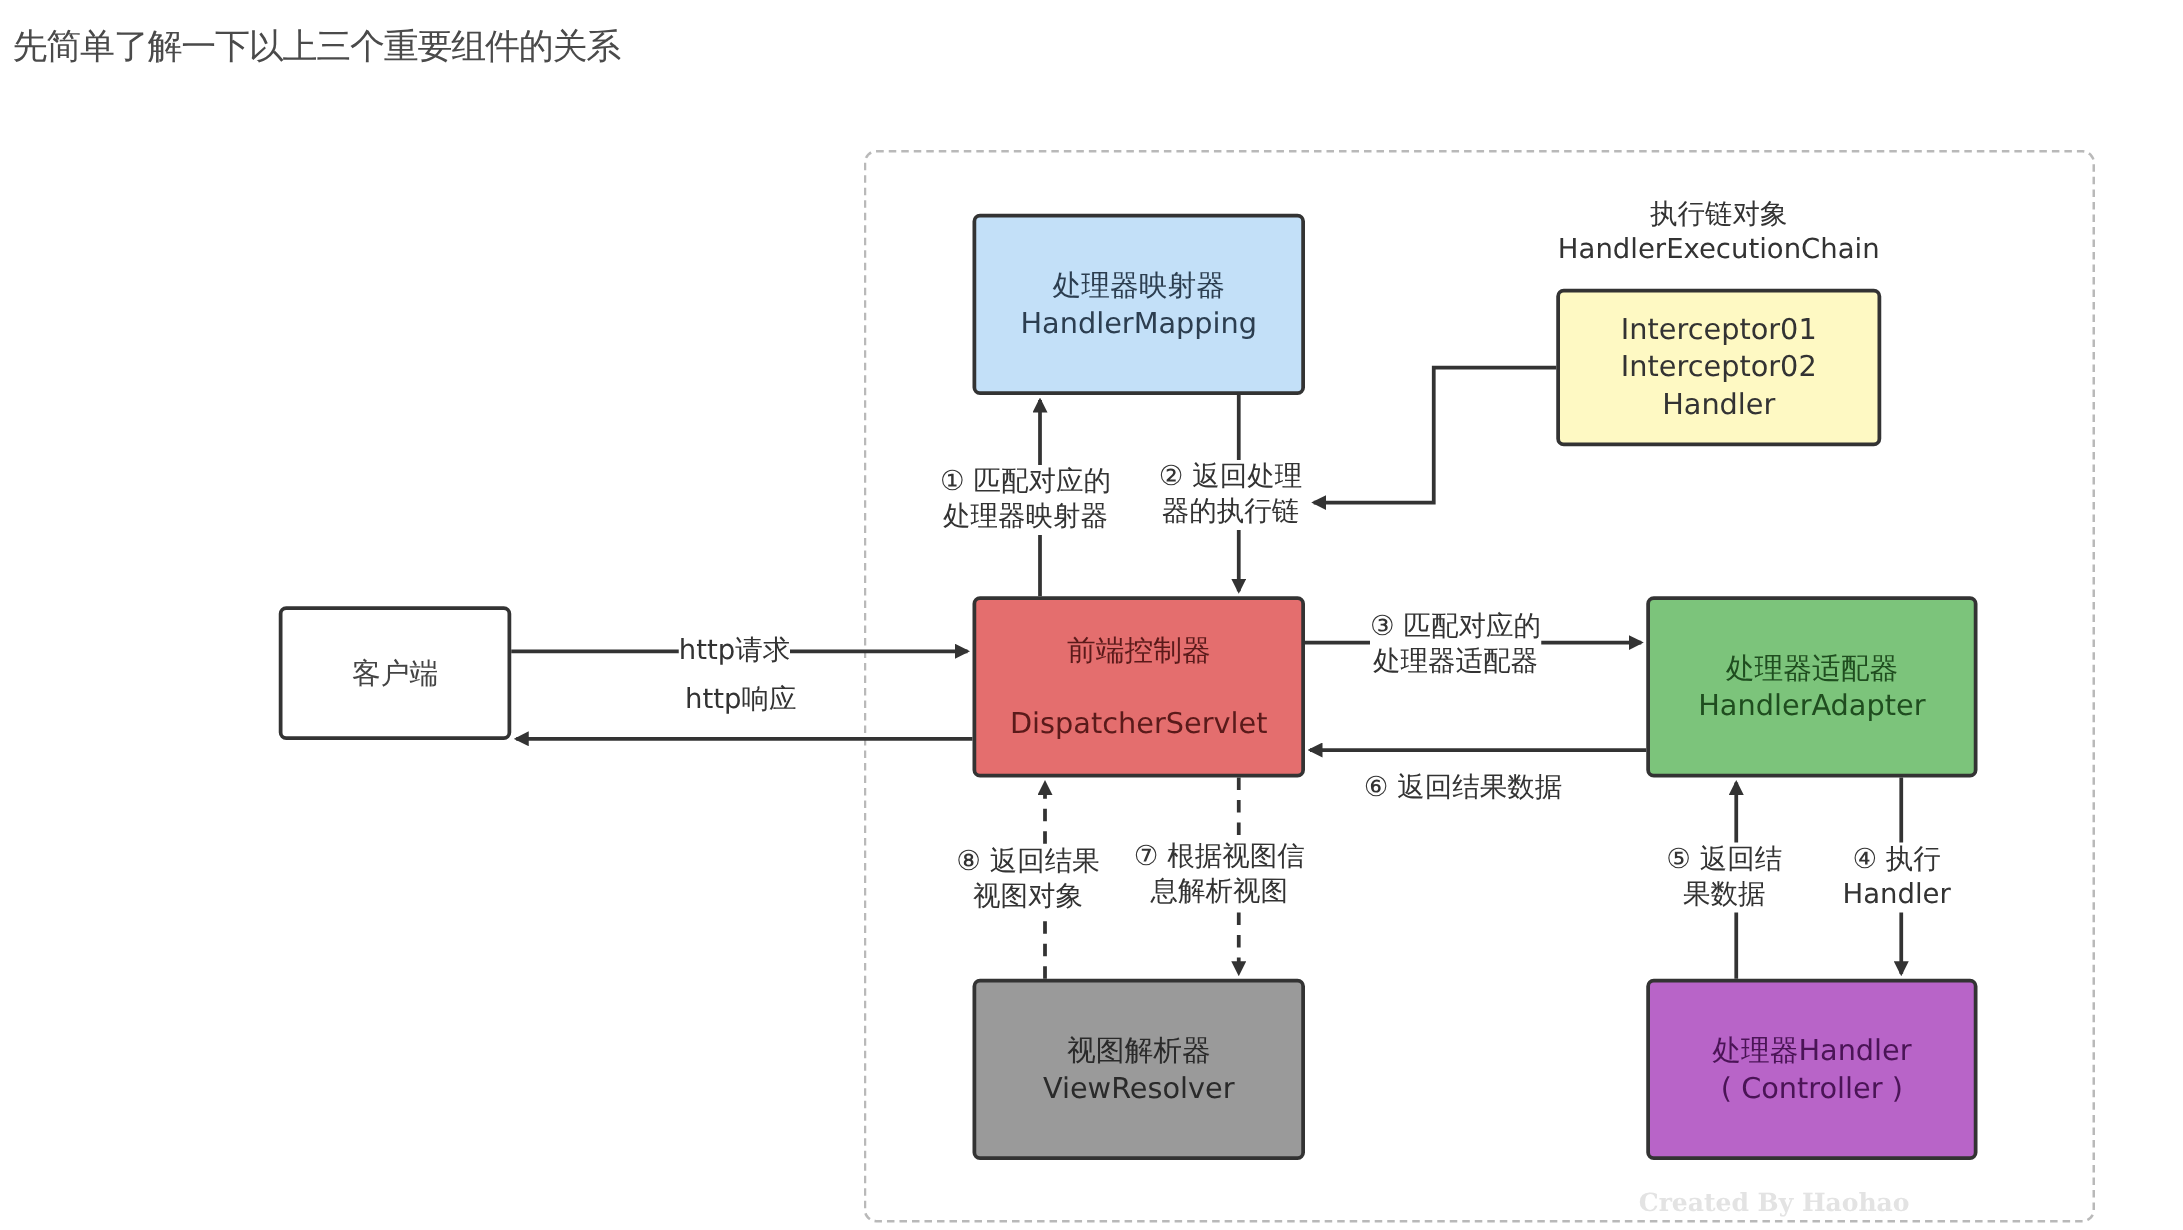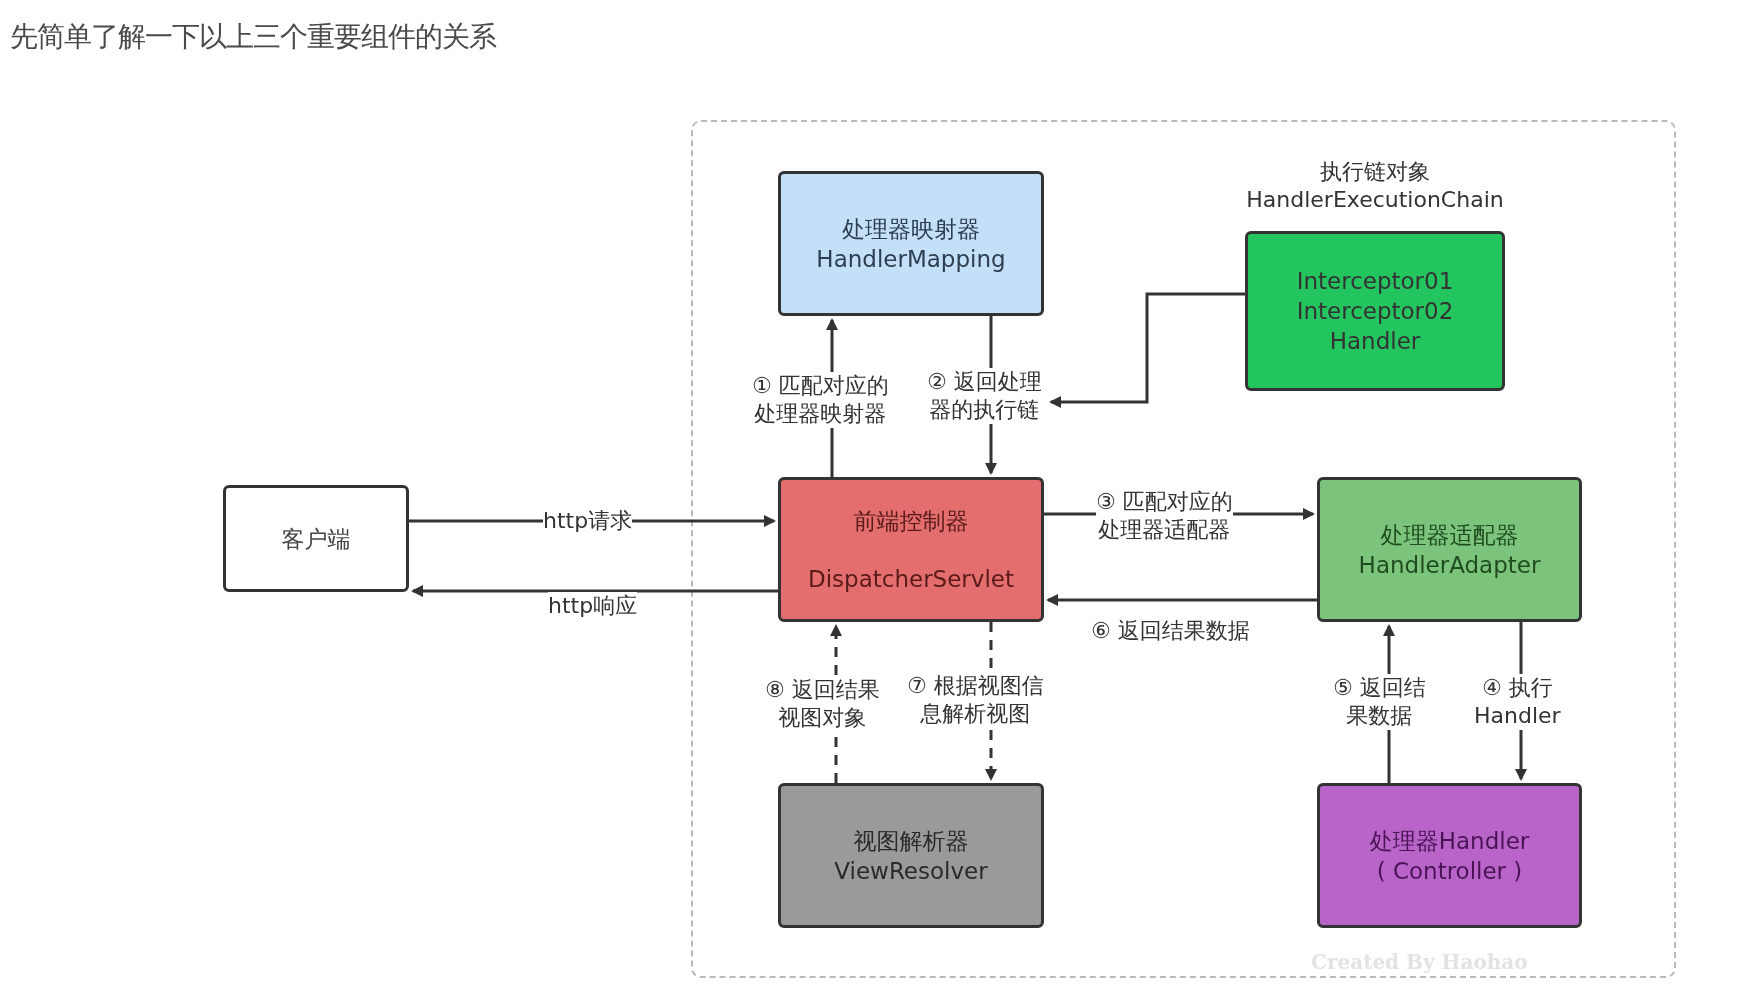--- a/index.html
+++ b/index.html
@@ -69,21 +69,21 @@
 <div class="box" style="left:778px; top:171px; width:266px; height:145px; background:#c3e0f8; color:#2c3e50;">
   <span>处理器映射器</span>
   <span>HandlerMapping</span>
 </div>
 
 <div class="lbl clear" style="left:1225px; top:158px; width:300px; color:#333;">
   <span>执行链对象</span>
   <span>HandlerExecutionChain</span>
 </div>
 
-<div class="box" style="left:1245px; top:231px; width:260px; height:160px; background:#22c55e; color:#333;">
+<div class="box" style="left:1245px; top:231px; width:260px; height:126px; background:#fef9c3; color:#333;">
   <span>Interceptor01</span>
   <span>Interceptor02</span>
   <span>Handler</span>
 </div>
 
 <div class="box" style="left:778px; top:477px; width:266px; height:145px; background:#e46e6e; color:#5a1a1a;gap:28px;">
   <span>前端控制器</span>
   <span>DispatcherServlet</span>
 </div>
 
@@ -96,21 +96,21 @@
   <span>视图解析器</span>
   <span>ViewResolver</span>
 </div>
 
 <div class="box" style="left:1317px; top:783px; width:265px; height:145px; background:#b864c8; color:#4a1456;">
   <span>处理器Handler</span>
   <span>( Controller )</span>
 </div>
 
 <div class="lbl" style="left:543px; top:507px;">http请求</div>
-<div class="lbl" style="left:548px; top:592px;">http响应</div>
+<div class="lbl" style="left:548px; top:546px;">http响应</div>
 
 <div class="lbl" style="left:752px; top:372px;">
   <span>① 匹配对应的</span>
   <span>处理器映射器</span>
 </div>
 <div class="lbl" style="left:927px; top:368px;">
   <span>② 返回处理</span>
   <span>器的执行链</span>
 </div>
 <div class="lbl" style="left:1096px; top:488px;">

